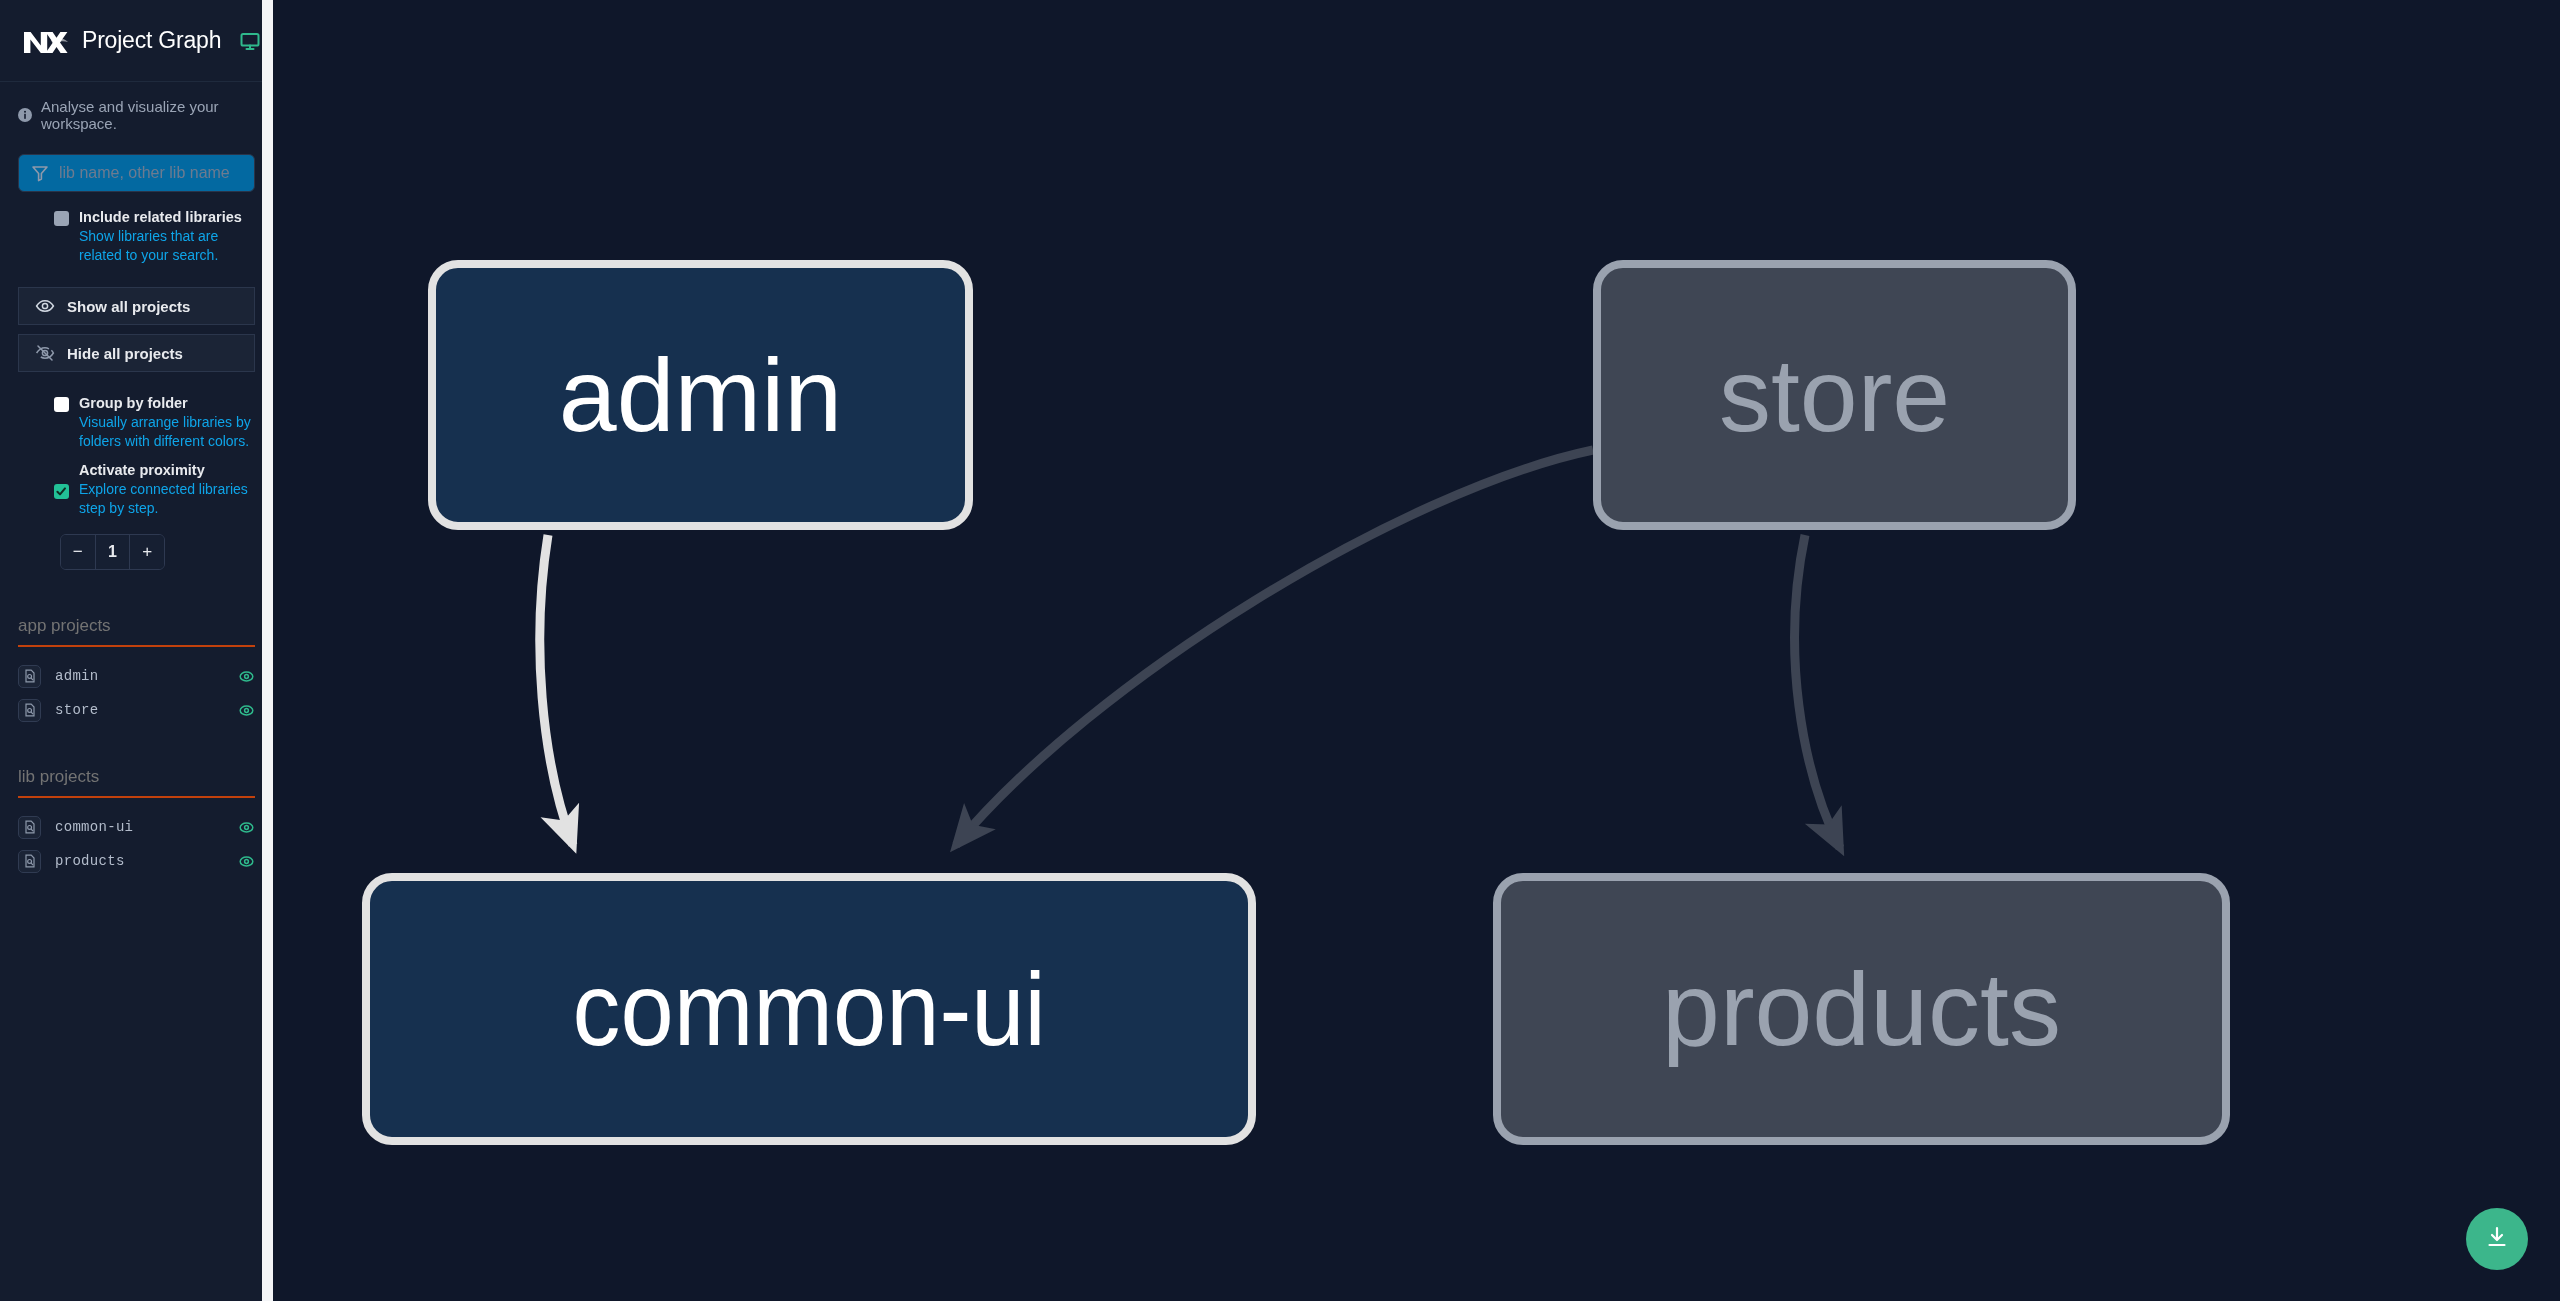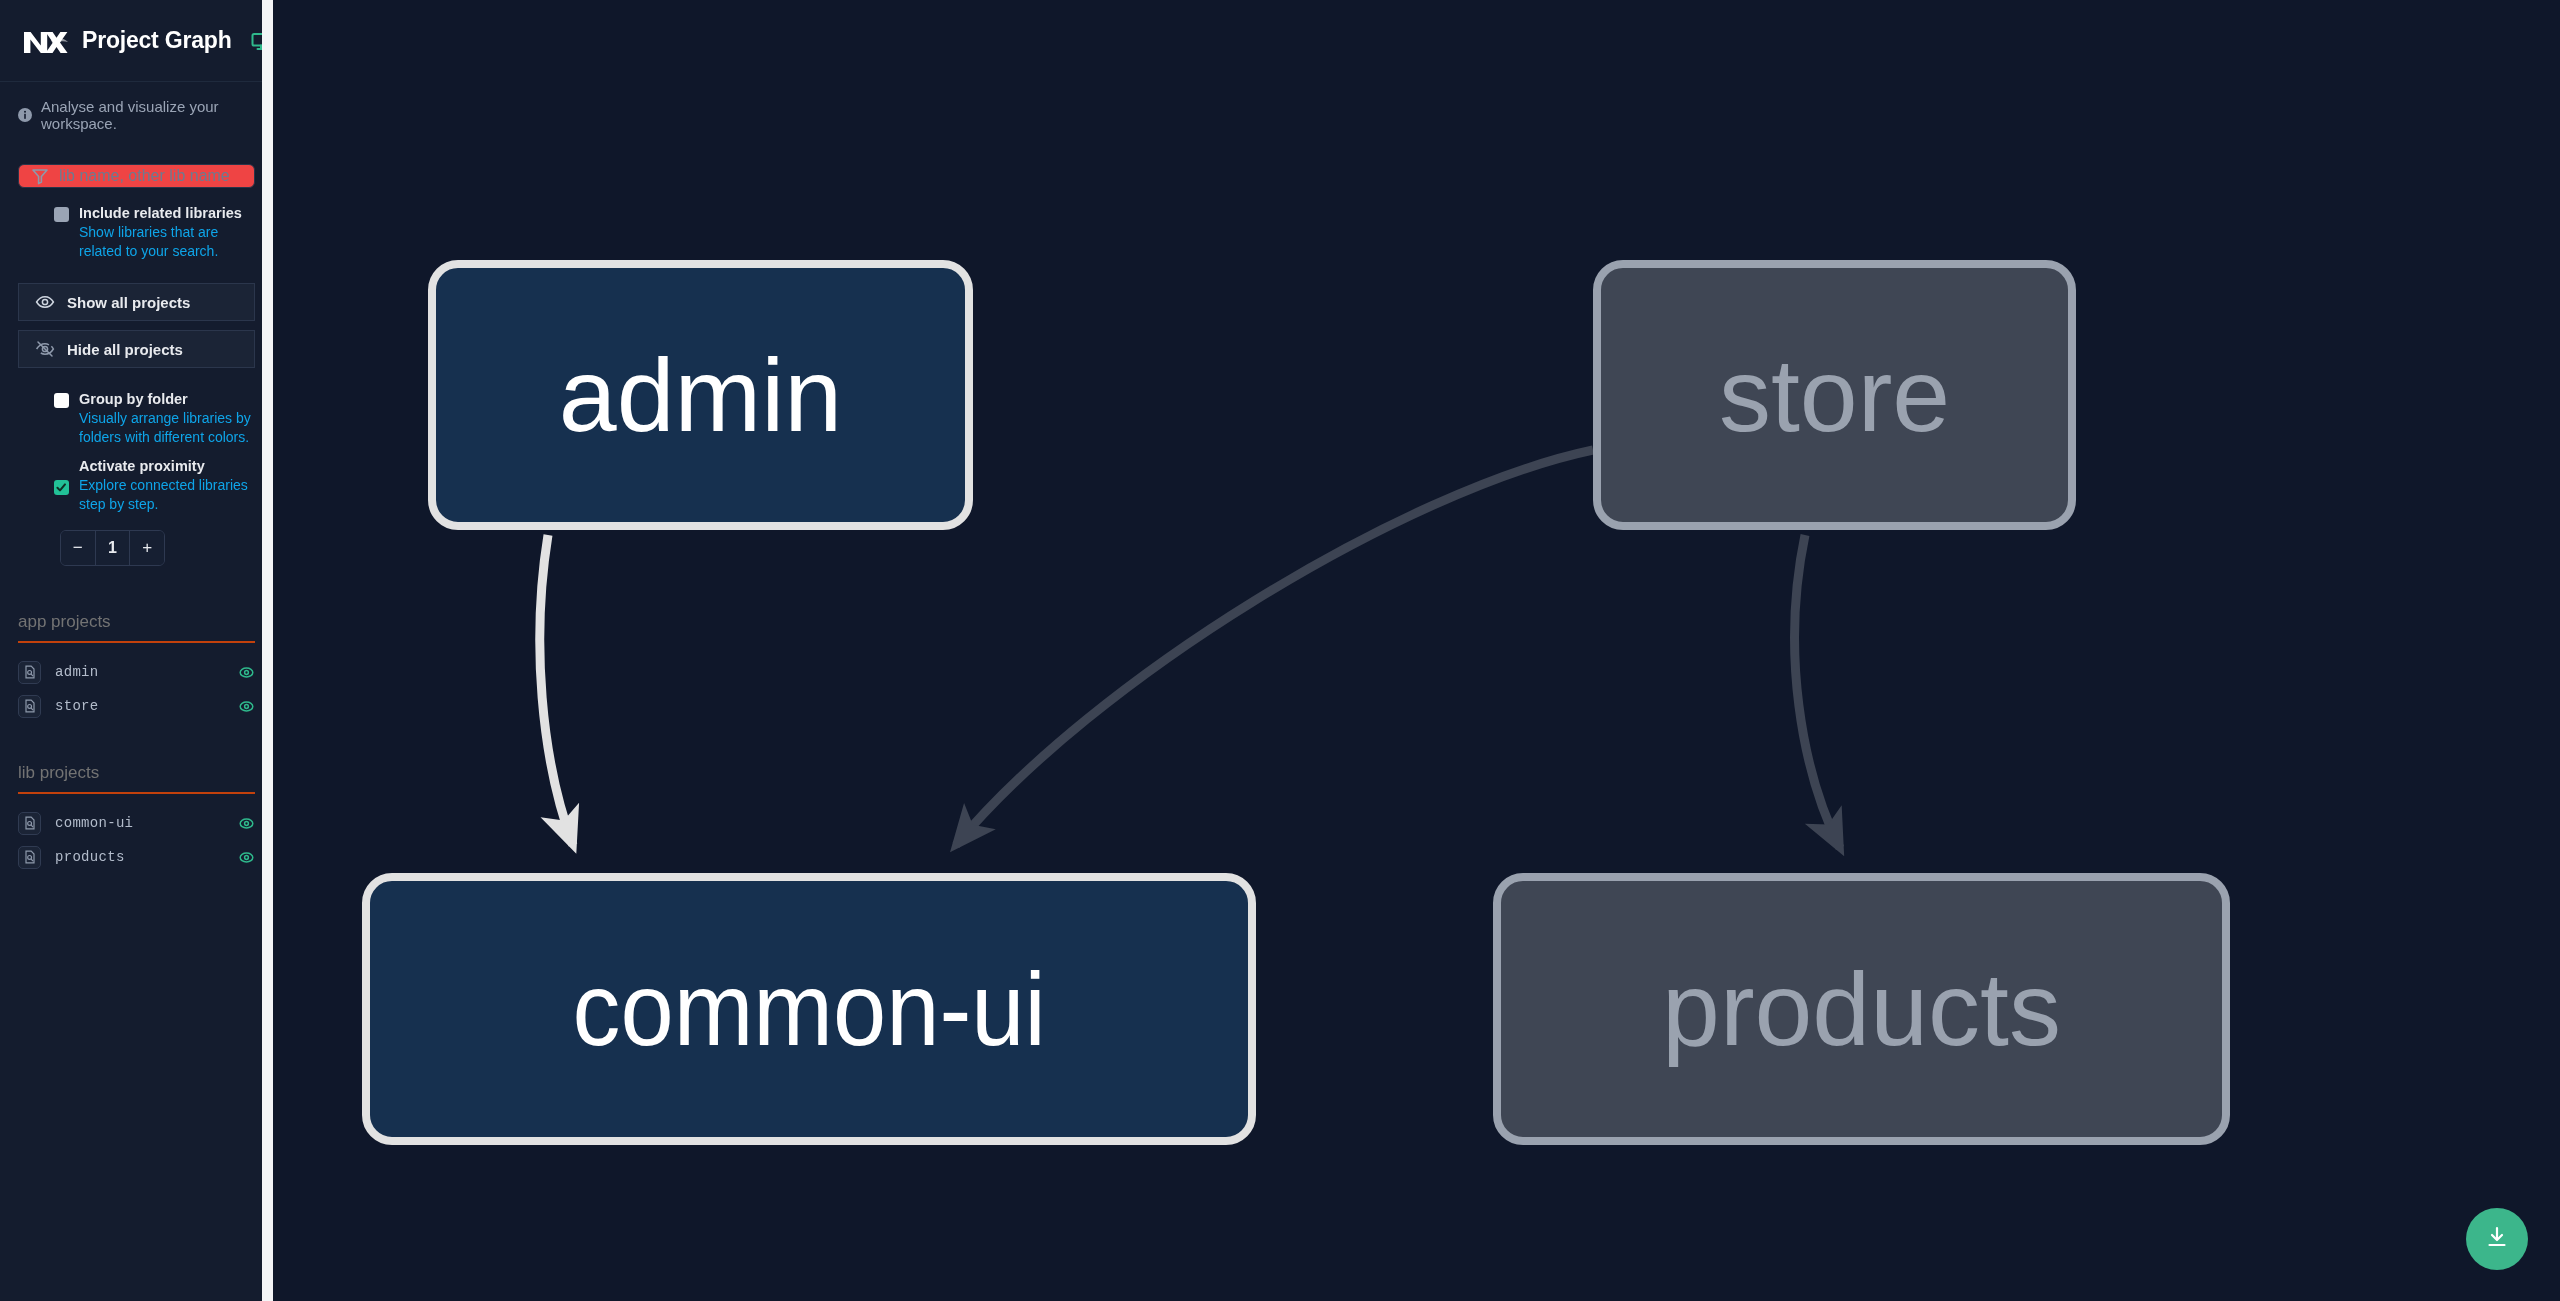--- a/index.html
+++ b/index.html
@@ -21,36 +21,36 @@
   }
   .sb-header {
     height: 82px;
     display: flex; align-items: center;
     padding: 0 18px;
     border-bottom: 1px solid #1f2a3d;
     gap: 12px;
   }
   .nx-logo { width: 52px; height: 36px; flex: 0 0 52px; }
   .sb-title {
-    color: #ffffff; font-size: 23px; font-weight: 700;
+    color: #ffffff; font-size: 23px; font-weight: 400;
     letter-spacing: -0.2px; white-space: nowrap;
   }
   .monitor-ico { margin-left: 6px; width: 22px; height: 22px; flex:0 0 22px; }
 
   .sb-tagline {
     display: flex; align-items: center; gap: 9px;
     padding: 16px 14px 12px 18px;
   }
   .sb-tagline .info-ico { width: 14px; height: 14px; flex: 0 0 14px; }
   .sb-tagline span { color: #9aa4b5; font-size: 15px; }
 
   .sb-search {
-    margin: 20px 18px 0 18px;
-    height: 24px;
-    background: #ef4444;
+    margin: 10px 18px 0 18px;
+    height: 38px;
+    background: #0369a1;
     border: 1px solid #2a3449;
     border-radius: 6px;
     display: flex; align-items: center;
   }
   .sb-search .funnel { width: 20px; height: 20px; margin: 0 9px 0 11px; flex:0 0 20px;}
   .sb-search input {
     flex: 1; background: transparent; border: 0; outline: none;
     color: #e5e7eb; font-size: 16px;
     font-family: "Liberation Sans", sans-serif;
     padding-right: 10px;

